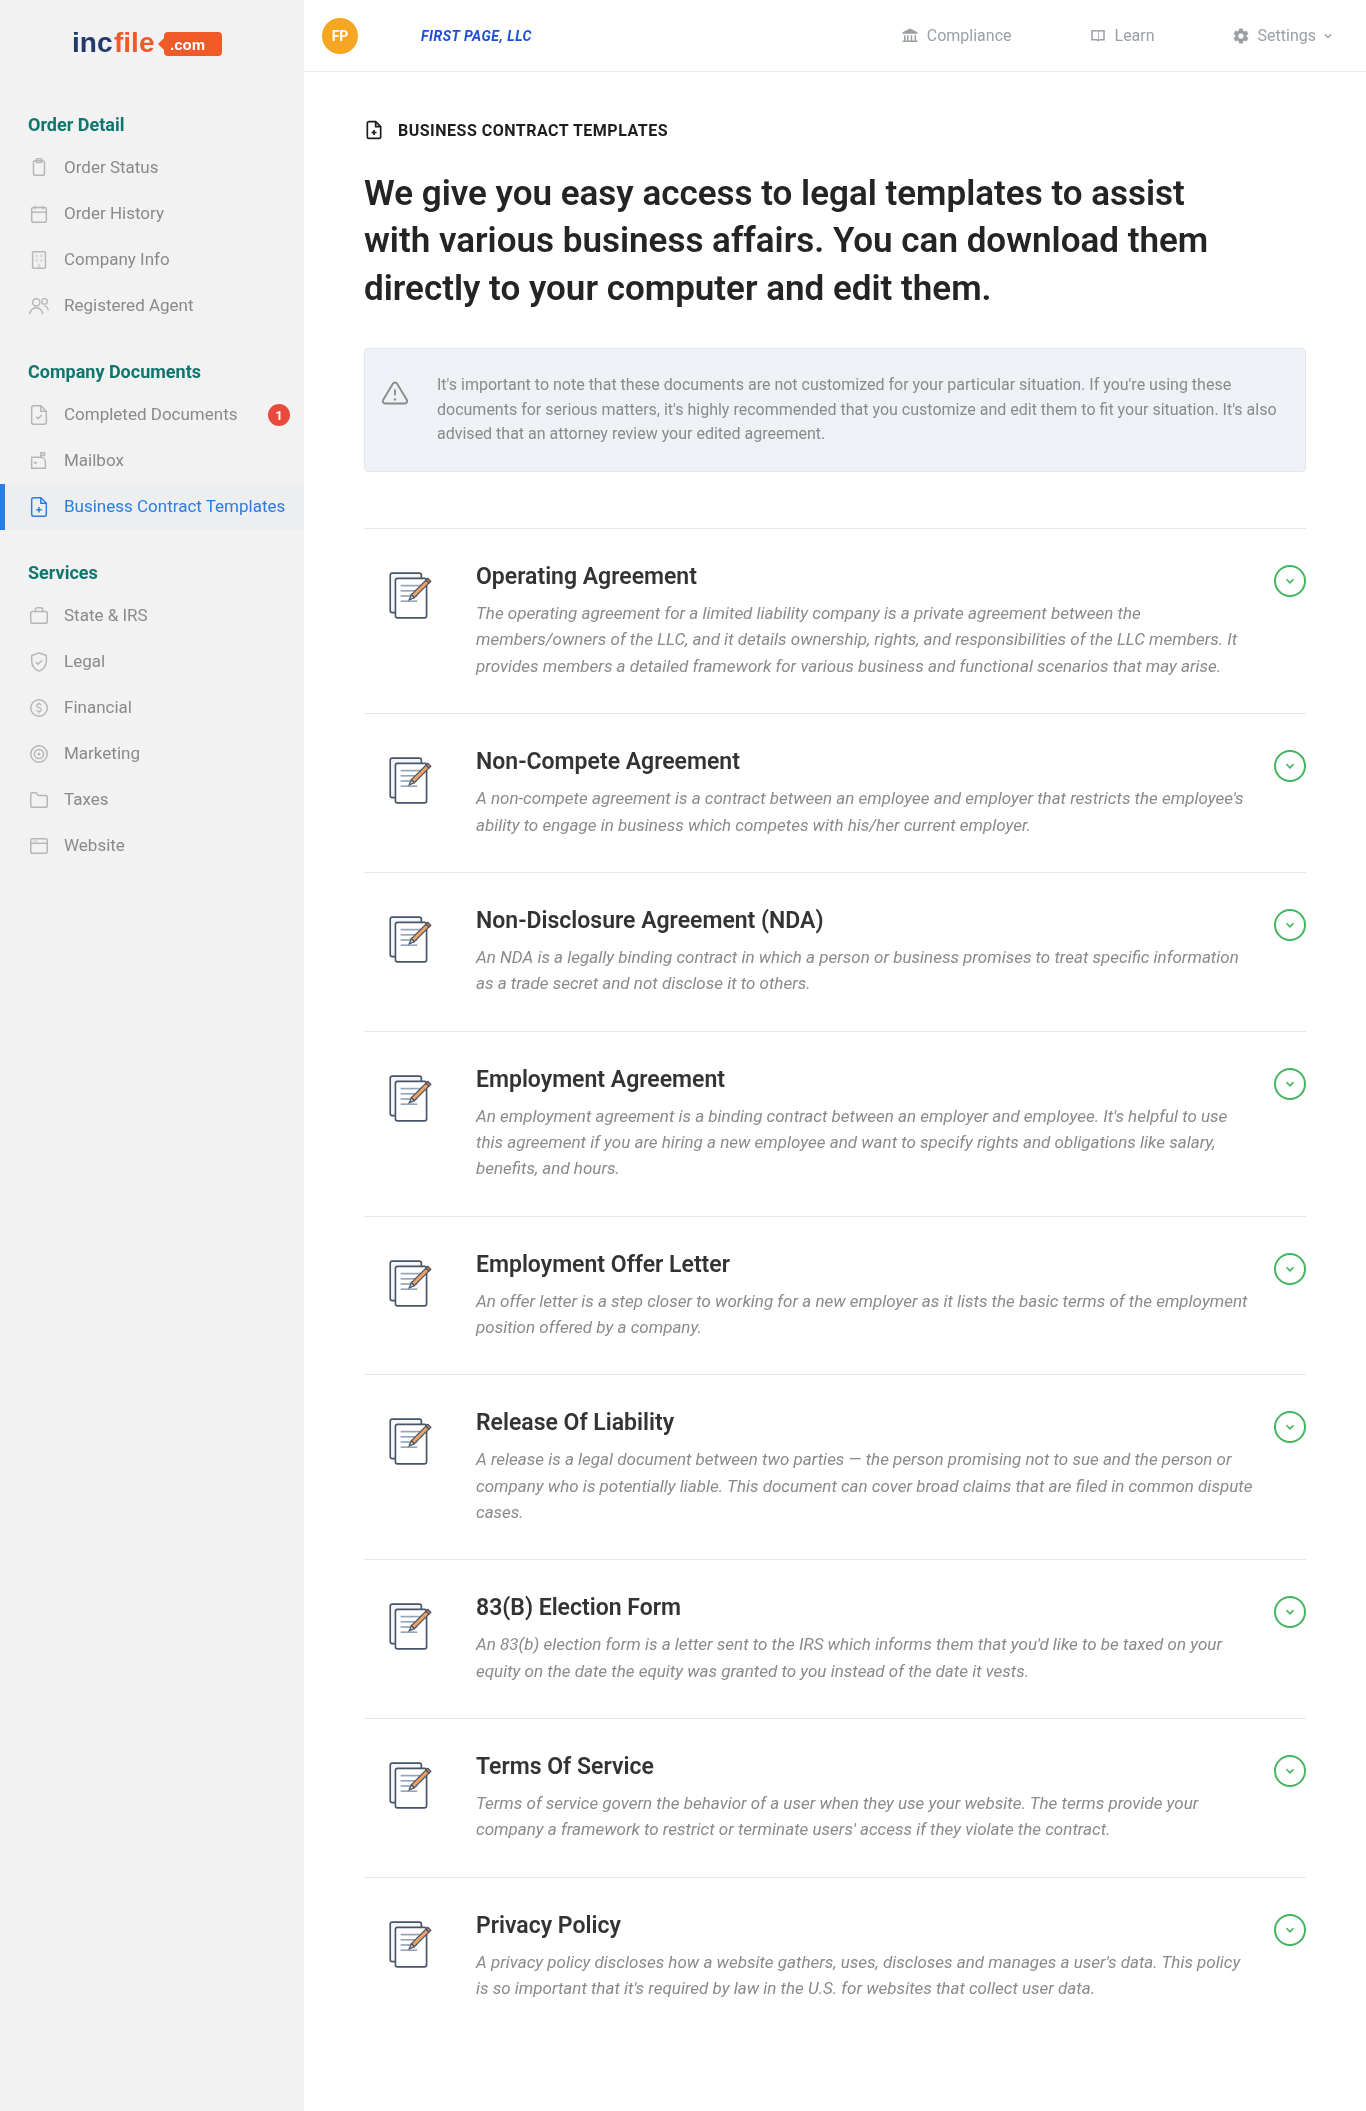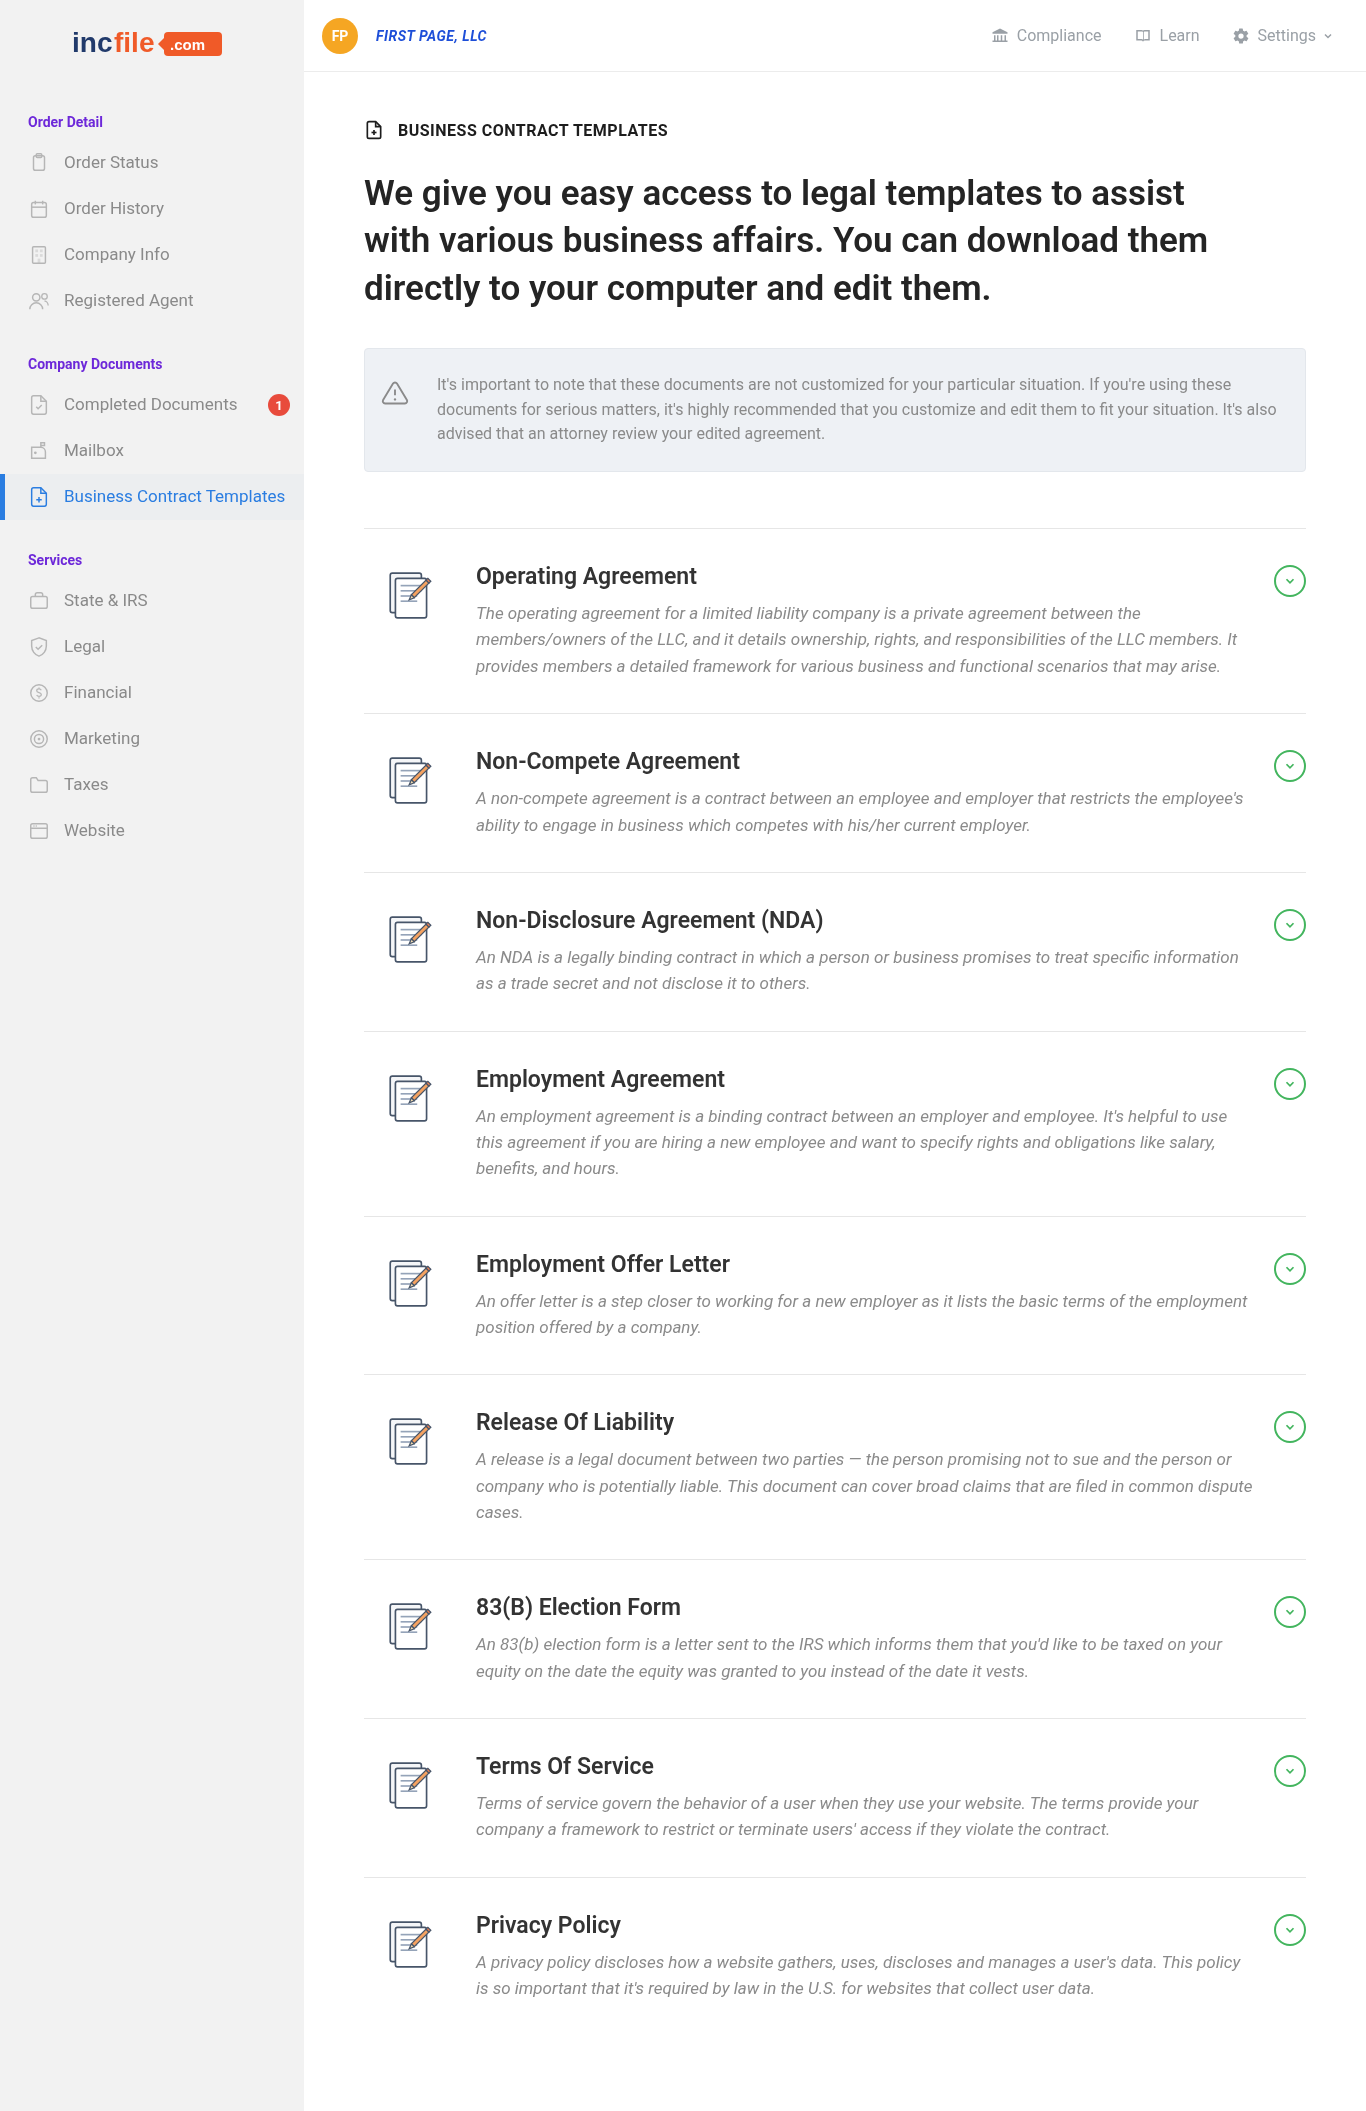--- a/index.html
+++ b/index.html
@@ -16,23 +16,23 @@
       width: 304px;
       background: #f2f2f2;
       min-height: 2111px;
       flex-shrink: 0;
     }
     .logo-wrap {
       padding: 28px 0 38px 72px;
     }
     .logo svg { width: 160px; height: auto; }
     .side-section-title {
-      font-size: 14px;
+      font-size: 18px;
       font-weight: 700;
-      color: #6d28d9;
+      color: #0f766e;
       padding: 12px 0 10px 28px;
     }
     .side-item {
       display: flex;
       align-items: flex-start;
       padding: 12px 14px 12px 28px;
       font-size: 17px;
       color: #8a8a8a;
       cursor: pointer;
       position: relative;
@@ -72,20 +72,21 @@
       min-width: 0;
     }
 
     
     .topbar {
       height: 72px;
       display: flex;
       align-items: center;
       padding: 0 32px 0 18px;
       border-bottom: 1px solid #ececec;
+      gap: 45px;
     }
     .avatar {
       width: 36px;
       height: 36px;
       border-radius: 50%;
       background: #f5a623;
       color: #fff;
       font-size: 14px;
       font-weight: 700;
       display: flex;

